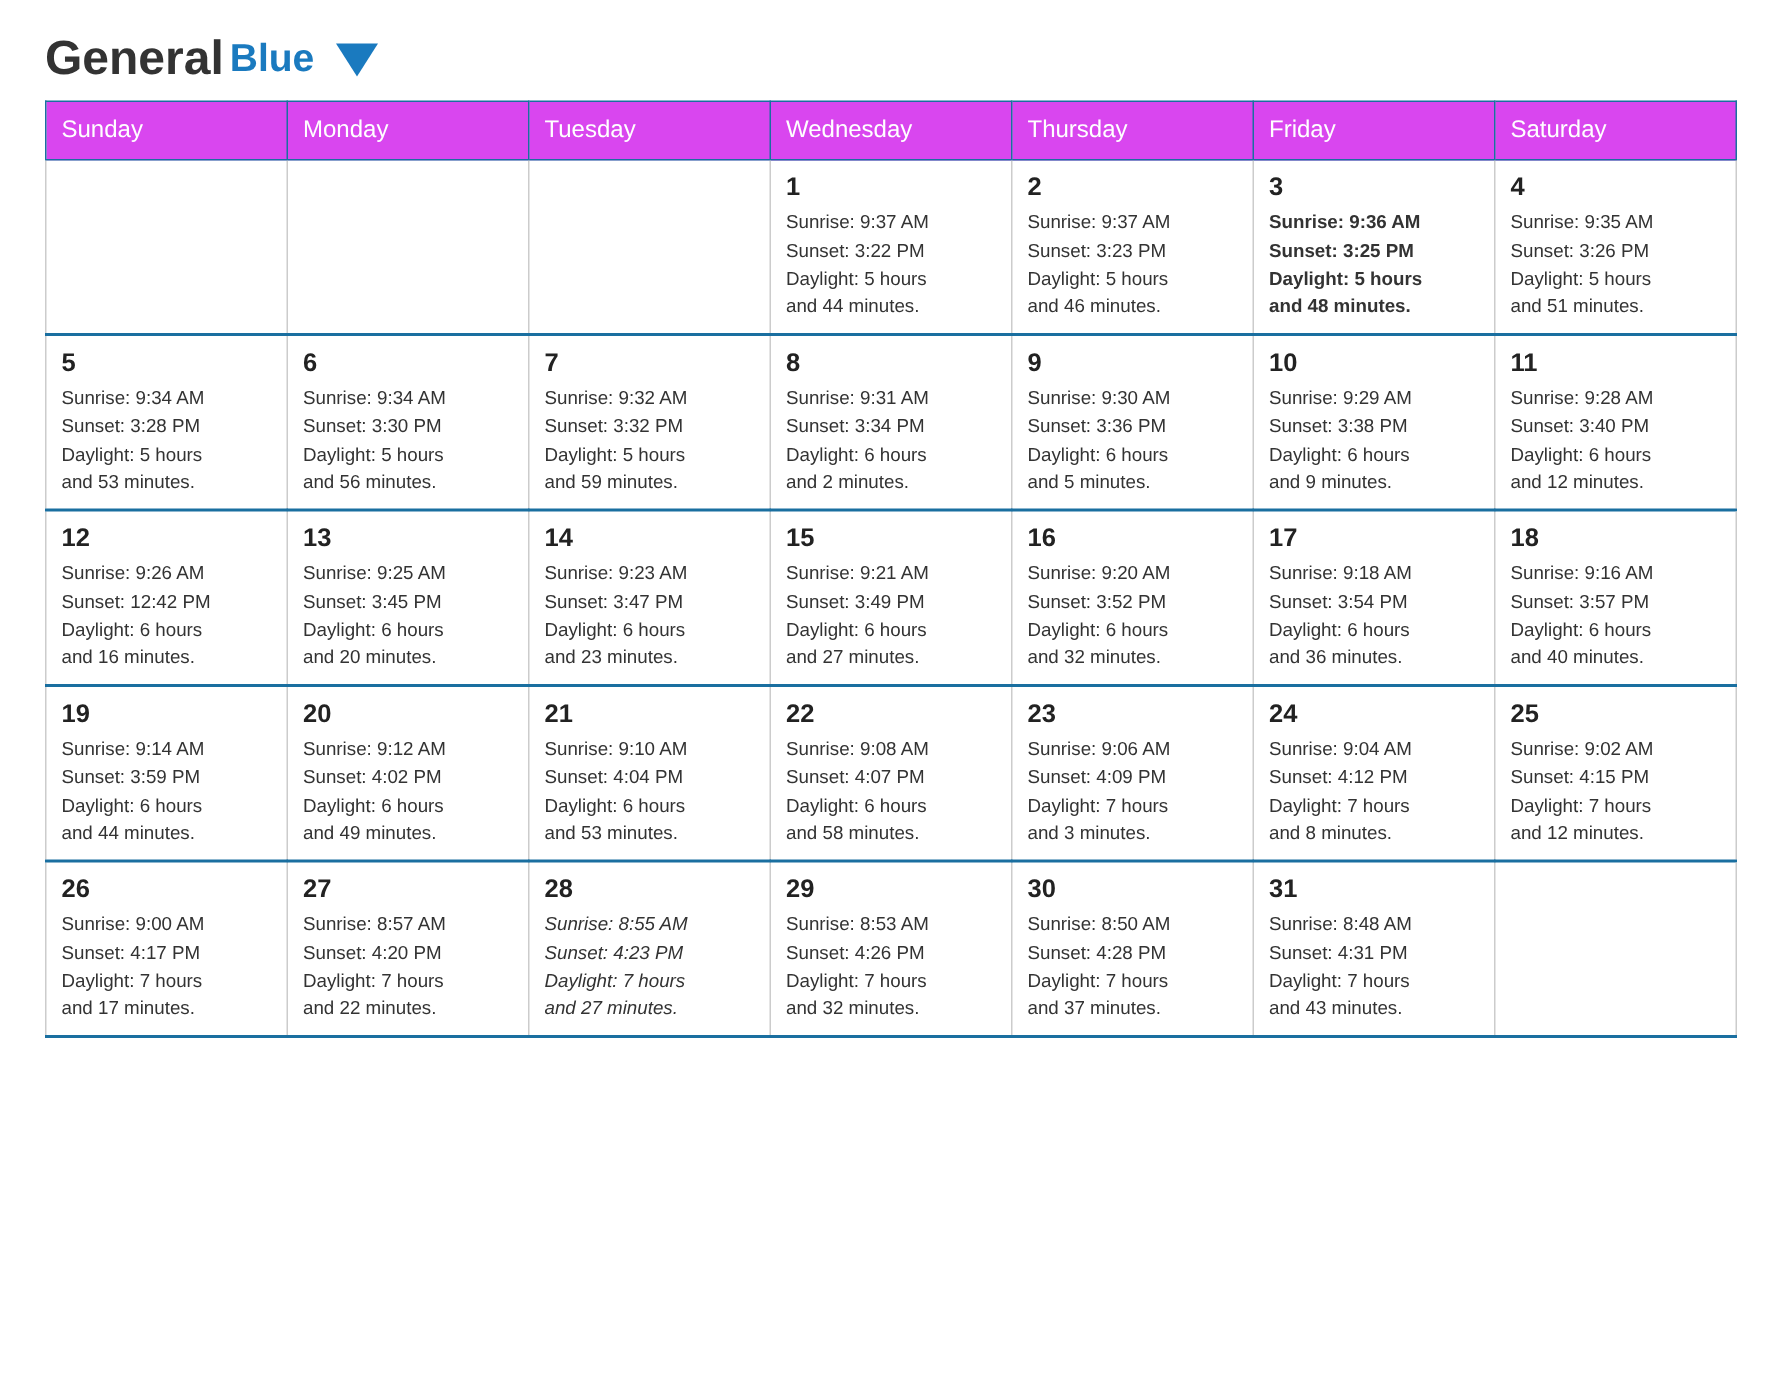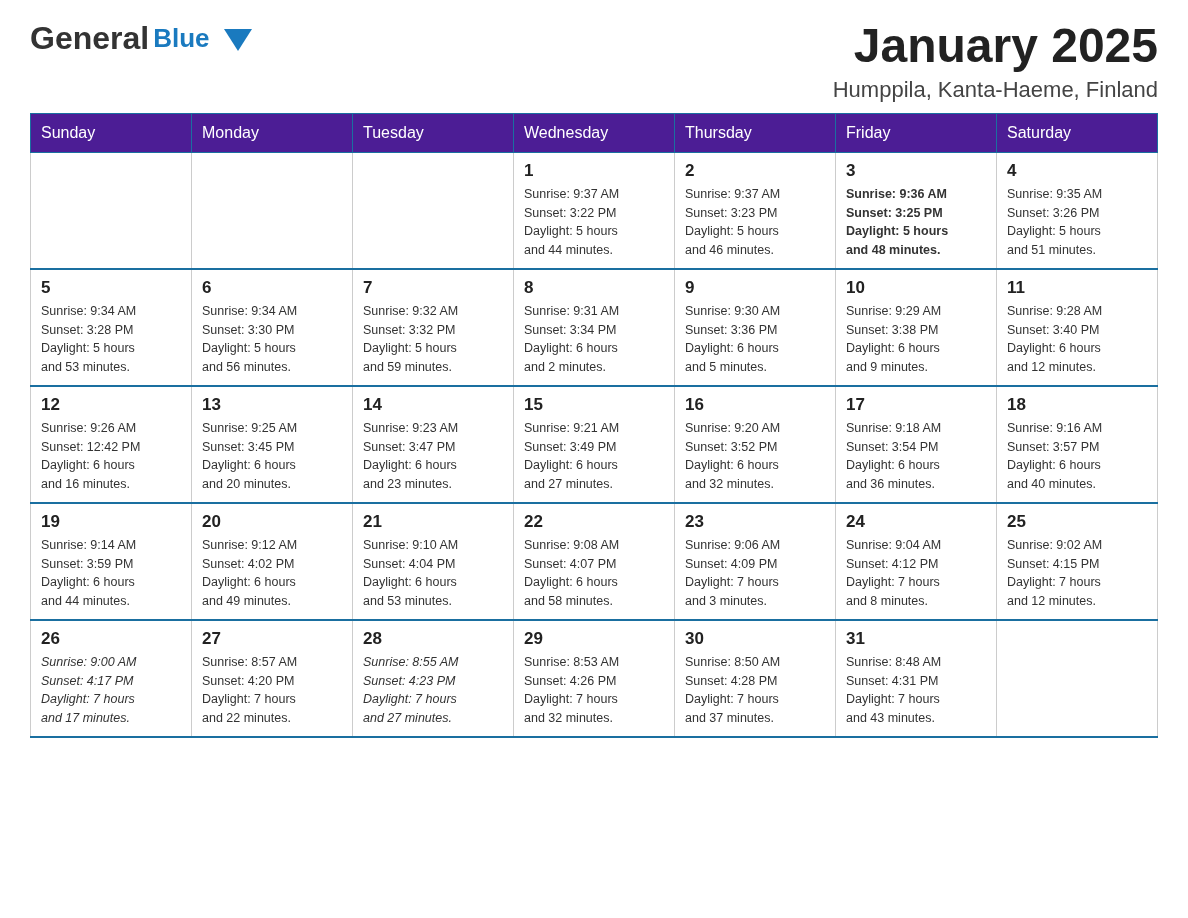--- a/index.html
+++ b/index.html
@@ -54,21 +54,21 @@
       font-weight: normal;
       color: #444;
       margin-top: 4px;
     }
     .calendar {
       width: 100%;
       border-collapse: collapse;
       margin-top: 8px;
     }
     .calendar thead tr {
-      background-color: #4c1d95;
+      background-color: #d946ef;
     }
     .calendar thead th {
       color: #fff;
       padding: 10px 10px;
       text-align: left;
       font-size: 16px;
       font-weight: normal;
       border: 1px solid #1a6fa0;
     }
     .calendar tbody td {
@@ -105,24 +105,20 @@
 <div class="header">
   <div class="logo">
     <span class="logo-text-general">General</span>
     <div style="display:flex; flex-direction:column; align-items:flex-start;">
       <div style="display:flex; align-items:center; gap:18px;">
         <span class="logo-text-blue">Blue</span>
         <div class="logo-triangle"></div>
       </div>
     </div>
   </div>
-  <div class="title-block">
-    <h1>January 2025</h1>
-    <h2>Humppila, Kanta-Haeme, Finland</h2>
-  </div>
 </div>
 
 <table class="calendar">
   <thead>
     <tr>
     <th>Sunday</th>
         <th>Monday</th>
         <th>Tuesday</th>
         <th>Wednesday</th>
         <th>Thursday</th>
@@ -313,21 +309,21 @@
           <span class="day-number">25</span>
           <div class="day-info" style="white-space: pre-line;">Sunrise: 9:02 AM
 Sunset: 4:15 PM
 Daylight: 7 hours
 and 12 minutes.</div>
         </td>
       </tr>
       <tr>
         <td>
           <span class="day-number">26</span>
-          <div class="day-info" style="white-space: pre-line; font-style: italic;">Sunrise: 9:00 AM
+          <div class="day-info" style="white-space: pre-line;">Sunrise: 9:00 AM
 Sunset: 4:17 PM
 Daylight: 7 hours
 and 17 minutes.</div>
         </td>
         <td>
           <span class="day-number">27</span>
           <div class="day-info" style="white-space: pre-line;">Sunrise: 8:57 AM
 Sunset: 4:20 PM
 Daylight: 7 hours
 and 22 minutes.</div>

